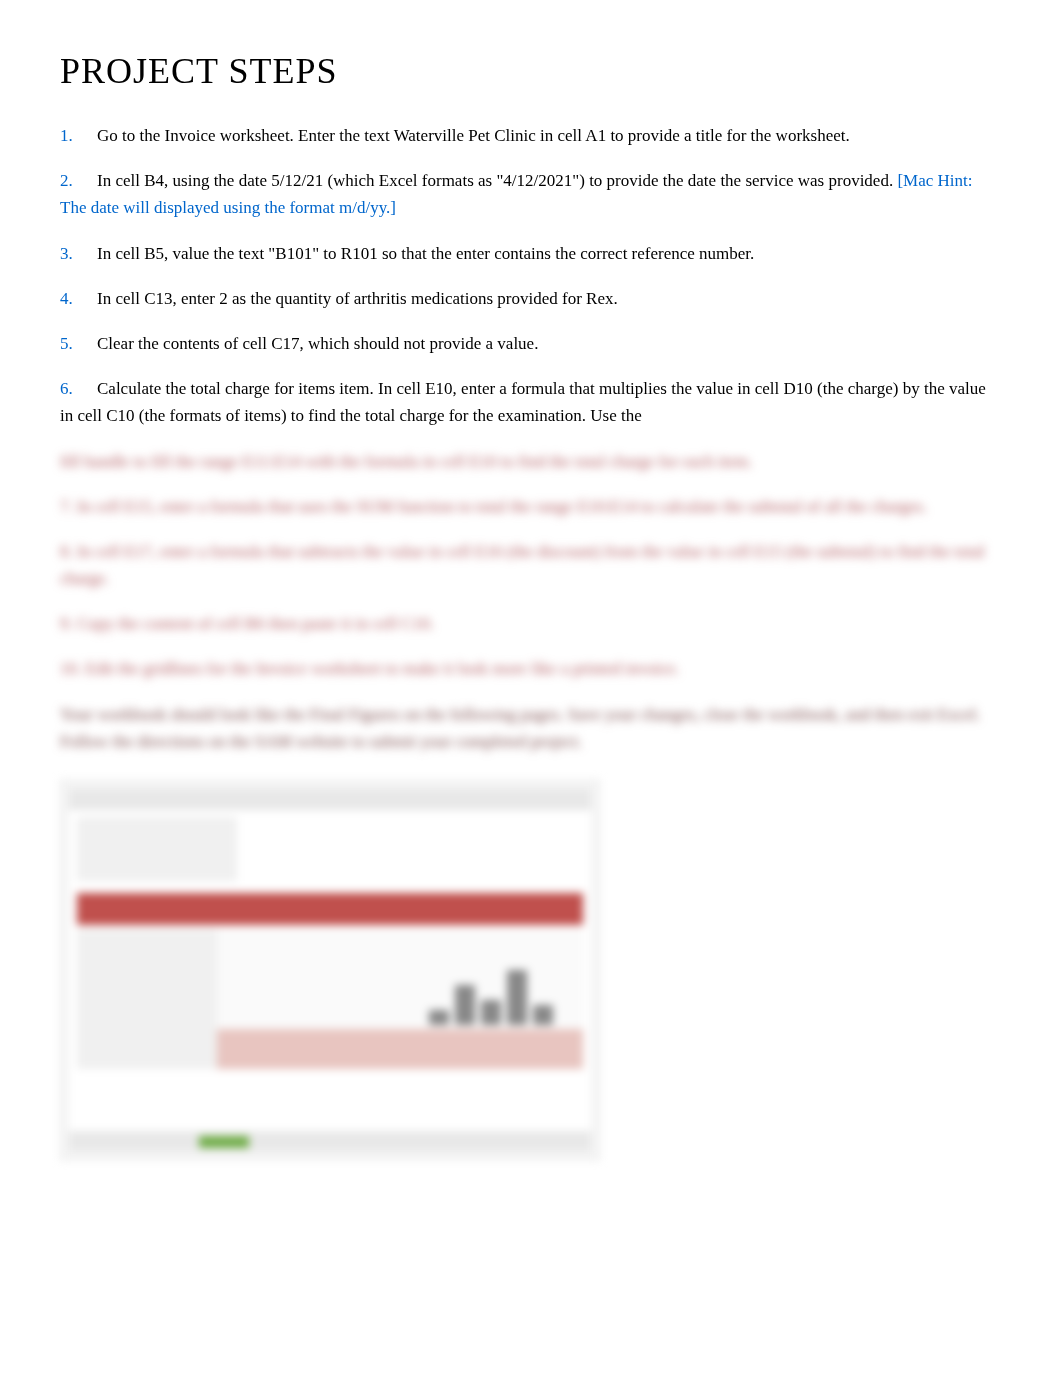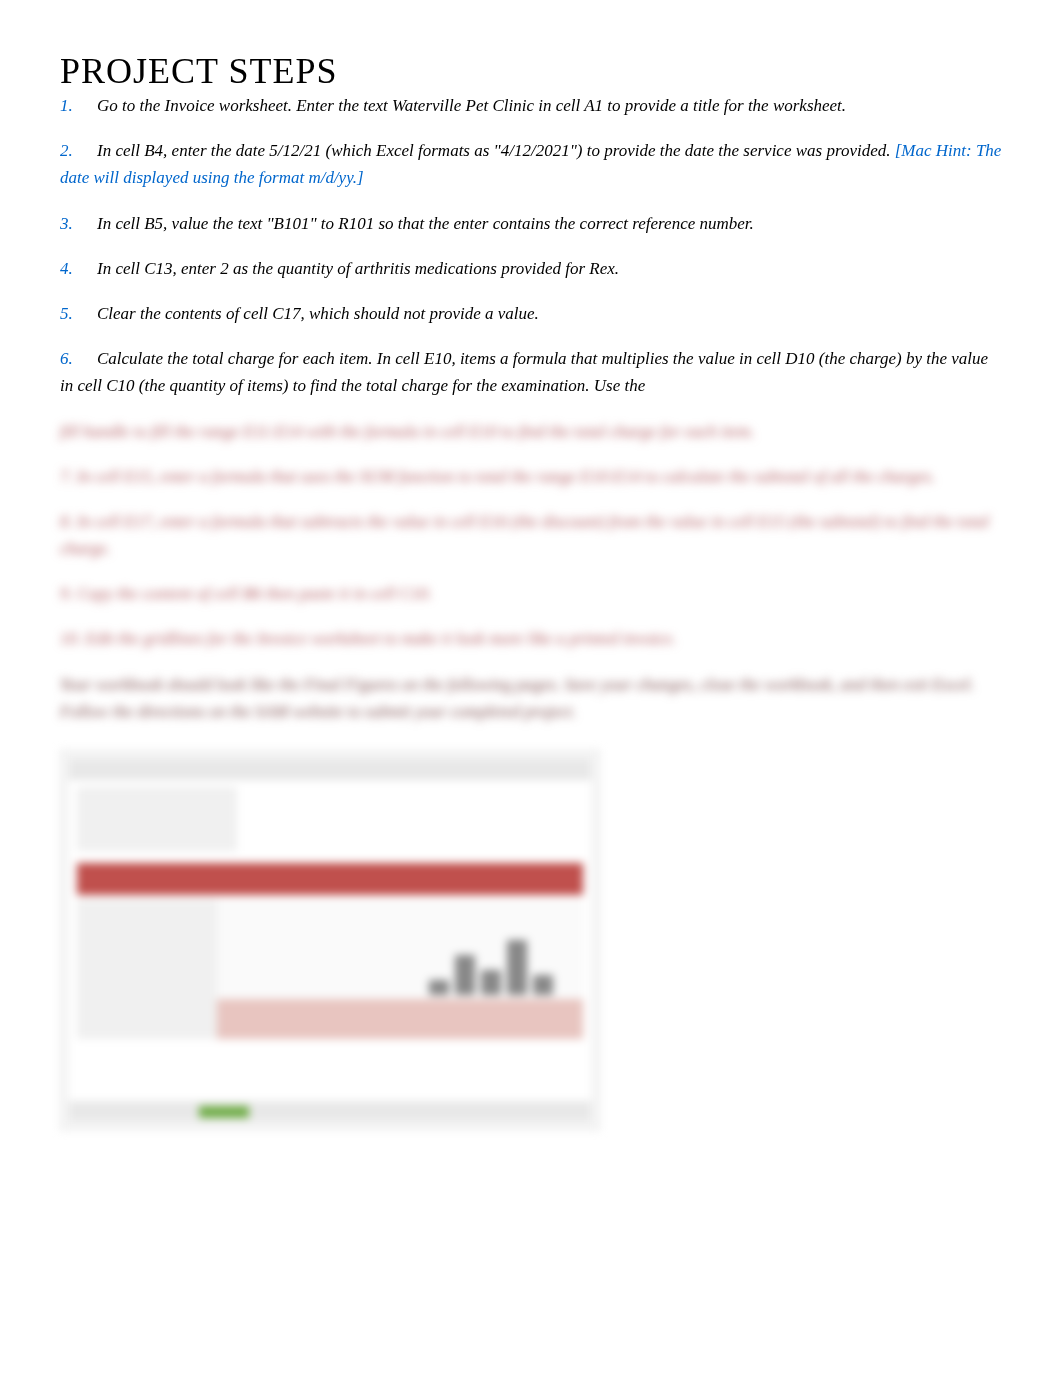--- a/index.html
+++ b/index.html
@@ -11,28 +11,28 @@
       font-family: Georgia, 'Times New Roman', serif;
       width: 1062px;
       height: 1377px;
       background: #ffffff;
       padding: 50px 60px;
       color: #000000;
     }
     .heading-main {
       font-size: 36px;
       font-weight: normal;
+      margin-bottom: 30px;
       letter-spacing: 1px;
     }
     .step-item {
       font-size: 17px;
       line-height: 1.6;
       margin-bottom: 18px;
       color: #000000;
-      font-style: italic;
     }
     .step-num {
       color: #0066cc;
       display: inline;
       margin-right: 20px;
     }
     .hint-text {
       color: #0066cc;
     }
     .blurred-step {
@@ -155,21 +155,21 @@
 
 <div class="step-item">
   <span class="step-num">1.</span>
   <span>Go to the   Invoice  worksheet. Enter the text </span>
   <span>Waterville Pet Clinic </span>
   <span>in cell A1 to provide a title for the worksheet.</span>
 </div>
 
 <div class="step-item">
   <span class="step-num">2.</span>
-  <span>In cell B4, enter the date </span>
+  <span>In cell B4, using the date </span>
   <span>5/12/21  (which Excel formats as "4/12/2021") to provide the date the service was provided.  </span>
   <span class="hint-text">[Mac Hint: The date will displayed using the format m/d/yy.]</span>
 </div>
 
 <div class="step-item">
   <span class="step-num">3.</span>
   <span>In cell B5, value the text "B101" to </span>
   <span>R101  so that the enter contains the correct reference number.</span>
 </div>
 
@@ -178,23 +178,23 @@
   <span>In cell C13, enter   2  as the quantity of arthritis medications provided for Rex.</span>
 </div>
 
 <div class="step-item">
   <span class="step-num">5.</span>
   <span>Clear the contents of cell C17, which should not provide a value.</span>
 </div>
 
 <div class="step-item">
   <span class="step-num">6.</span>
-  <span>Calculate the total charge for each item. In cell E10, items a formula that multiplies the value in cell </span>
+  <span>Calculate the total charge for items item. In cell E10, enter a formula that multiplies the value in cell </span>
   <span>D10 (the charge) by the value in cell </span>
-  <span>C10  (the quantity of items) to find the total charge for the examination. Use the</span>
+  <span>C10  (the formats of items) to find the total charge for the examination. Use the</span>
 </div>
 
 <div class="step-item blurred-step">fill handle to fill the range E11:E14 with the formula in cell E10 to find the total charge for each item.</div>
 
 <div class="step-item blurred-step">7.     In cell E15, enter a formula that uses the       SUM function to total the range     E10:E14   to calculate the subtotal of all the charges.</div>
 
 <div class="step-item blurred-step">8.     In cell E17, enter a formula that subtracts the value in cell         E16  (the discount) from the value in cell      E15 (the subtotal) to find the total charge.</div>
 
 <div class="step-item blurred-step">9.     Copy the content of cell B6 then paste it in cell C10.</div>
 

